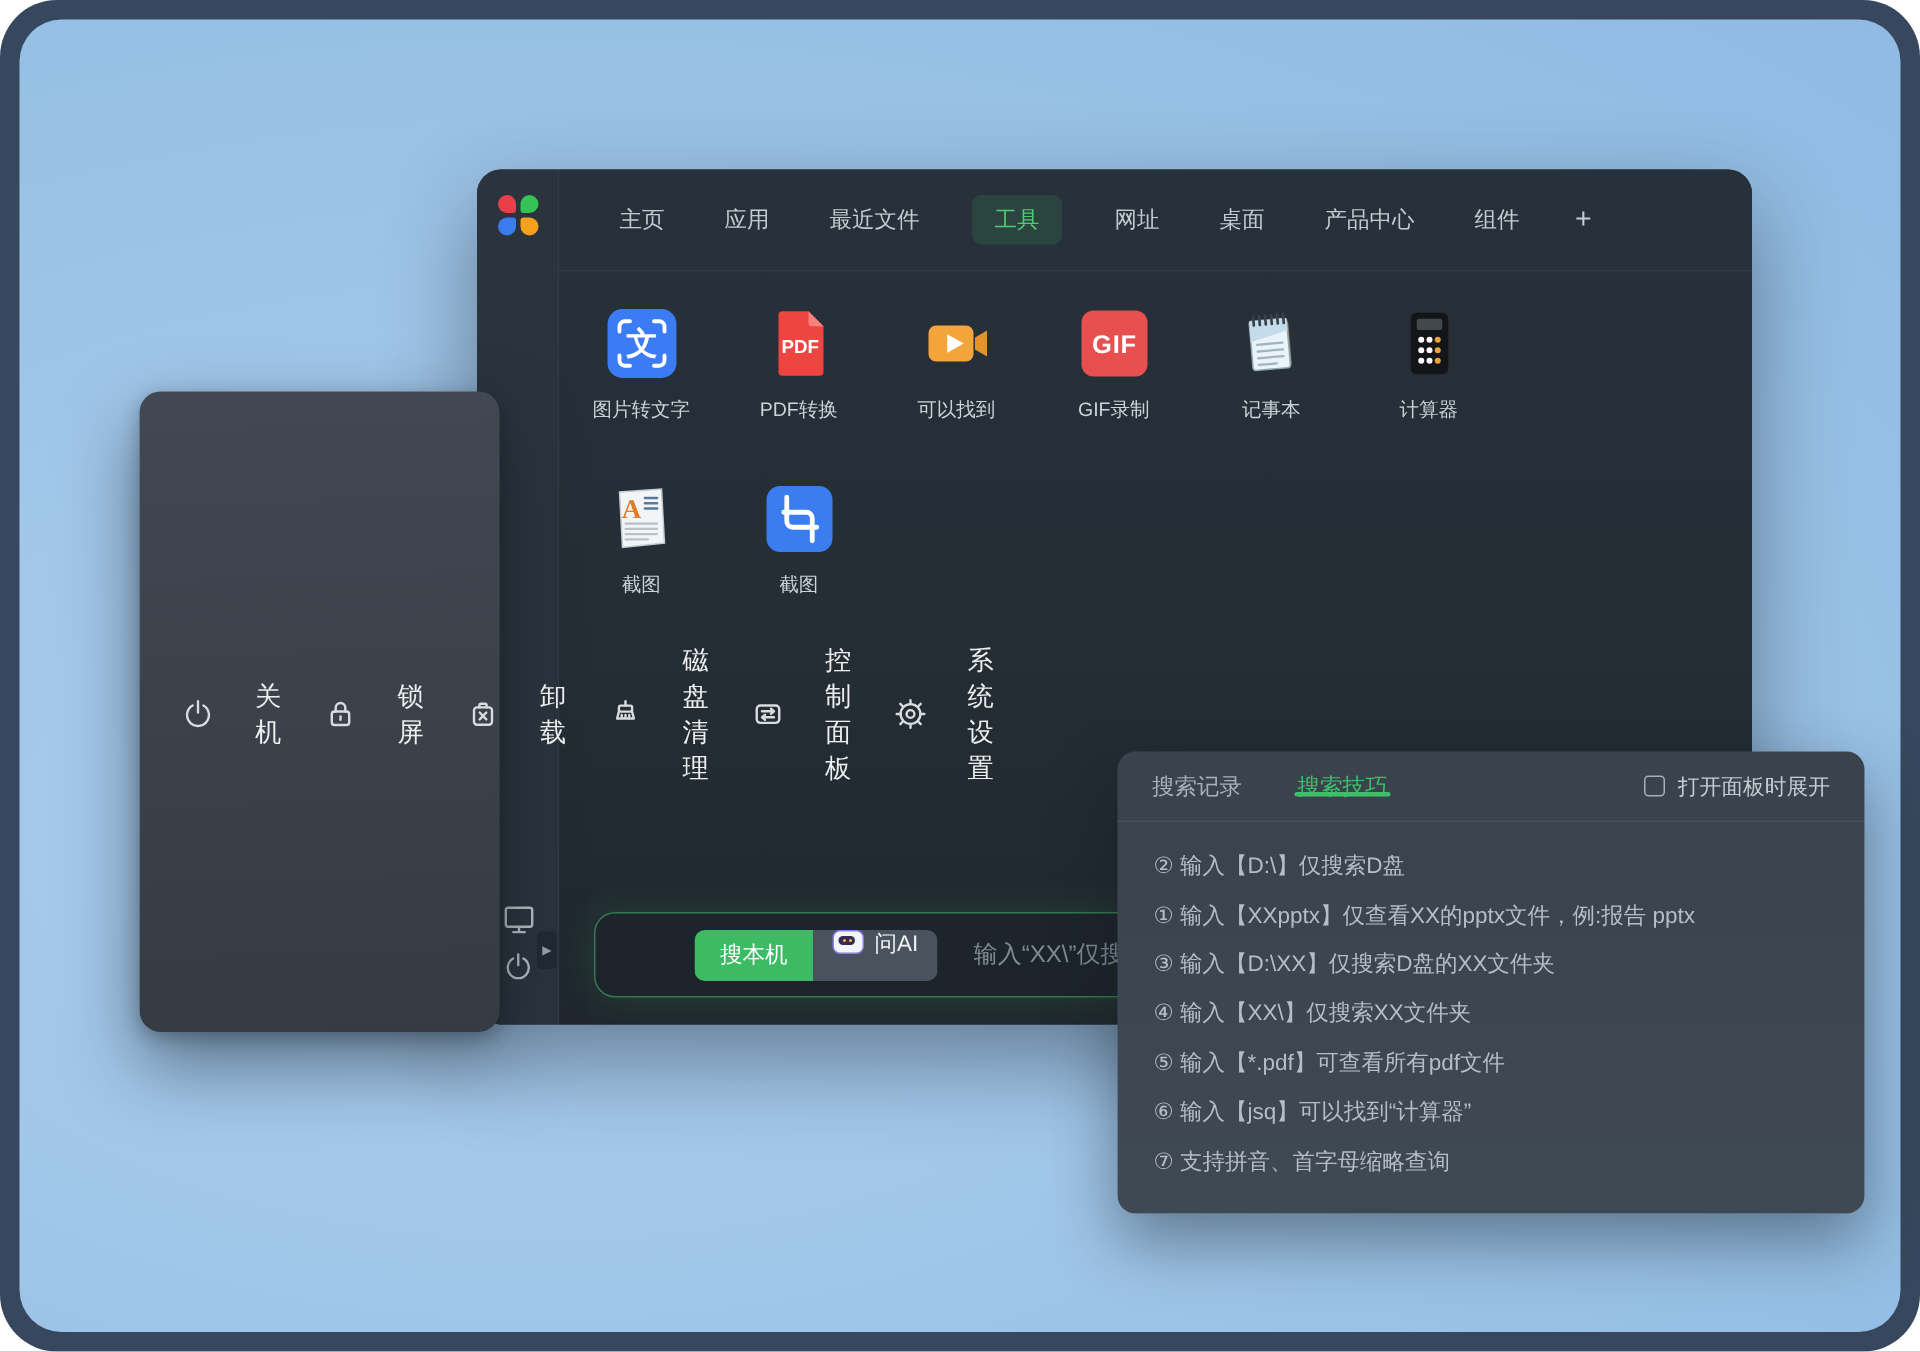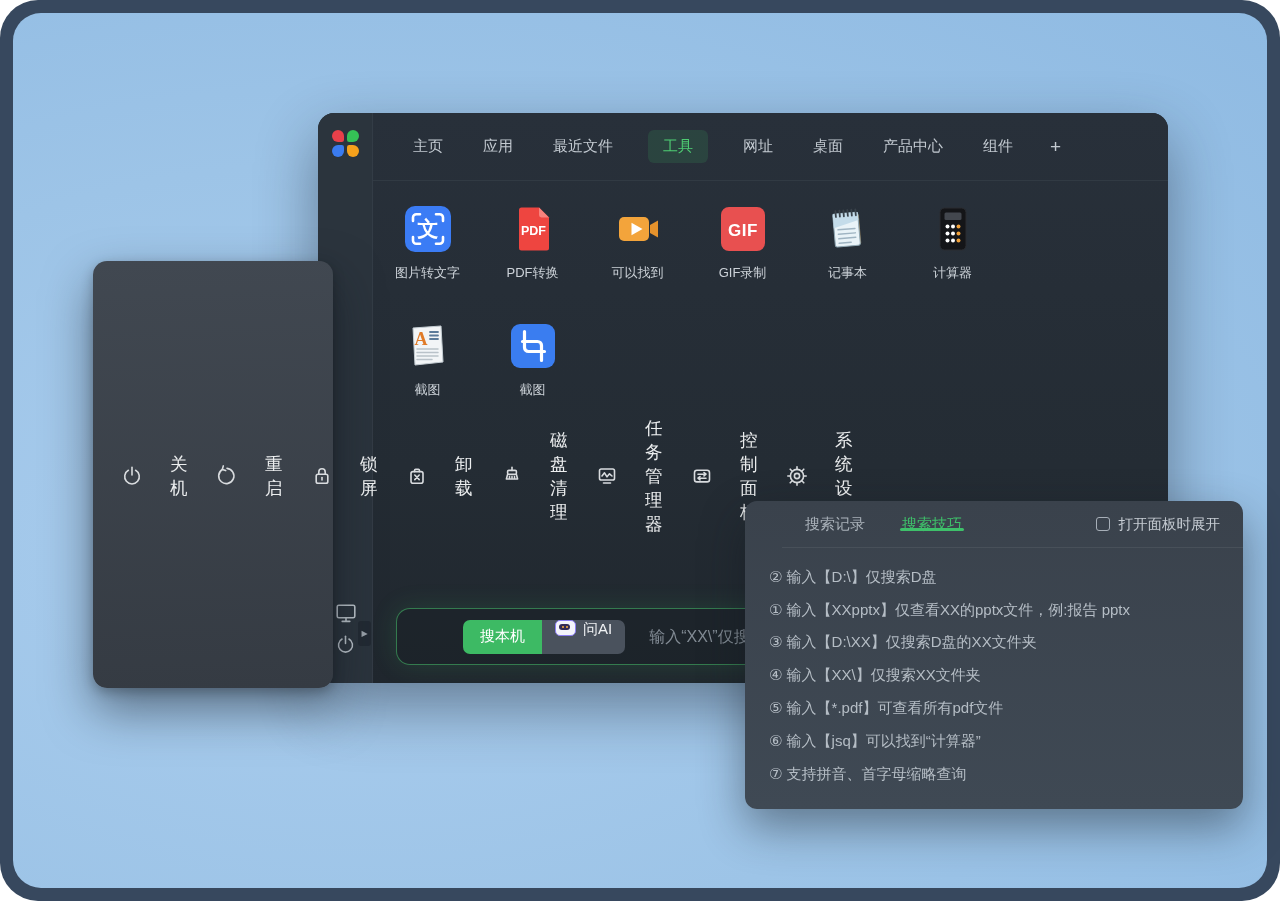--- a/index.html
+++ b/index.html
@@ -66,21 +66,21 @@
     display:flex; padding:7px 0 5px; }
   .pm-item { flex:1; display:flex; align-items:center; gap:26px; padding-left:27px; }
   .pm-item svg { width:24px; height:24px; flex:0 0 auto; }
   .pm-label { font-size:17.5px; color:#eceeef; letter-spacing:.5px; }
 
   
   .tips-panel { position:absolute; left:732px; top:488px; width:498px; height:308px; z-index:4;
     background:linear-gradient(180deg,#3a424c 0%, #3f4954 100%); border-radius:12px;
     box-shadow:0 18px 45px rgba(20,26,34,.45); }
   .tp-header { height:47px; display:flex; align-items:stretch; gap:37px; padding:16px 23px;
-    border-bottom:1px solid rgba(255,255,255,.07);margin-left:37px; }
+    border-bottom:1px solid rgba(255,255,255,.07); }
   .tp-tab { display:flex; align-items:center; font-size:15px; color:#a9b1b9; position:relative; }
   .tp-tab.active { color:#3ec06a; }
   .tp-tab.active:after { content:""; position:absolute; left:-2px; right:-2px; bottom:0; height:3px;
     background:#3ec06a; border-radius:2px; }
   .tp-check { margin-left:auto; display:flex; align-items:center; gap:9px; }
   .checkbox { width:14px; height:14px; border:1.6px solid #a7afb8; border-radius:3px; background:transparent; }
   .tp-check-label { font-size:14.5px; color:#c6ccd3; }
   .tp-body { padding:13px 24px 0; }
   .tip-line { height:32.8px; display:flex; align-items:center; font-size:15px; color:#b5bdc5; white-space:nowrap; }
 </style>
@@ -238,27 +238,20 @@
 
       <div class="power-menu">
         <div class="pm-item">
           <svg viewBox="0 0 24 24" fill="none" stroke="#d9dcdf" stroke-width="1.6" stroke-linecap="round">
             <path d="M8.4 6.3a7.3 7.3 0 1 0 7.2 0"></path>
               <path d="M12 3.4V11"></path>
           </svg>
           <span class="pm-label">关机</span>
         </div>
         <div class="pm-item">
-          <svg viewBox="0 0 24 24" fill="none" stroke="#d9dcdf" stroke-width="1.6" stroke-linecap="round" stroke-linejoin="round">
-            <path d="M7.3 5.5A7.6 7.6 0 1 0 12 4.4"></path>
-            <path d="M8.3 1.9 7.3 5.5l3.4 1.1"></path>
-          </svg>
-          <span class="pm-label">重启</span>
-        </div>
-        <div class="pm-item">
           <svg viewBox="0 0 24 24" fill="none" stroke="#d9dcdf" stroke-width="1.6" stroke-linecap="round">
             <rect x="6.2" y="10.3" width="11.6" height="9" rx="1.8"></rect>
             <path d="M8.8 10.3V7.9a3.2 3.2 0 0 1 6.4 0v2.4"></path>
             <path d="M12 13.6v2.3"></path>
           </svg>
           <span class="pm-label">锁屏</span>
         </div>
         <div class="pm-item">
           <svg viewBox="0 0 24 24" fill="none" stroke="#d9dcdf" stroke-width="1.6" stroke-linecap="round" stroke-linejoin="round">
             <rect x="6" y="7.6" width="12" height="11.6" rx="2"></rect>
@@ -268,28 +261,20 @@
           <span class="pm-label">卸载</span>
         </div>
         <div class="pm-item">
           <svg viewBox="0 0 24 24" fill="none" stroke="#d9dcdf" stroke-width="1.6" stroke-linecap="round" stroke-linejoin="round">
             <path d="M12 3.4v3"></path>
             <rect x="7.6" y="6.4" width="8.8" height="4" rx="1.2"></rect>
             <path d="M7.6 10.4 6.4 15h11.2l-1.2-4.6"></path>
             <path d="M9.5 12.6v1.6M12 12.6v1.6M14.5 12.6v1.6"></path>
           </svg>
           <span class="pm-label">磁盘清理</span>
-        </div>
-        <div class="pm-item">
-          <svg viewBox="0 0 24 24" fill="none" stroke="#d9dcdf" stroke-width="1.6" stroke-linecap="round" stroke-linejoin="round">
-            <rect x="4.5" y="5" width="15" height="11" rx="1.8"></rect>
-            <polyline points="7,12 9.5,8.8 12,12.8 14.5,9.8 17,12"></polyline>
-            <path d="M8.5 19h7"></path>
-          </svg>
-          <span class="pm-label">任务管理器</span>
         </div>
         <div class="pm-item">
           <svg viewBox="0 0 24 24" fill="none" stroke="#d9dcdf" stroke-width="1.6" stroke-linecap="round" stroke-linejoin="round">
             <rect x="4.5" y="6.3" width="15" height="11.6" rx="2.4"></rect>
             <path d="M8 10.2h8M14 8.5l2 1.7-2 1.7"></path>
             <path d="M16 14.2H8M10 12.5l-2 1.7 2 1.7"></path>
           </svg>
           <span class="pm-label">控制面板</span>
         </div>
         <div class="pm-item">

